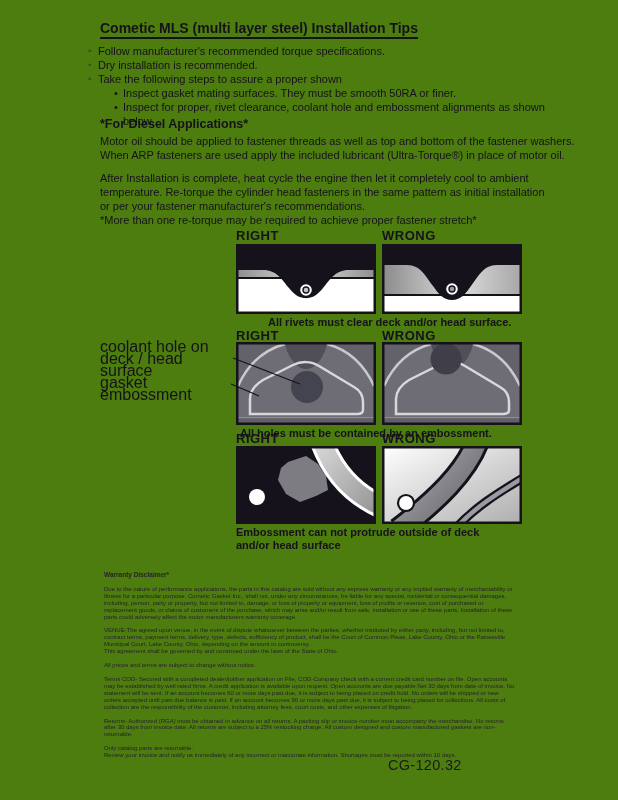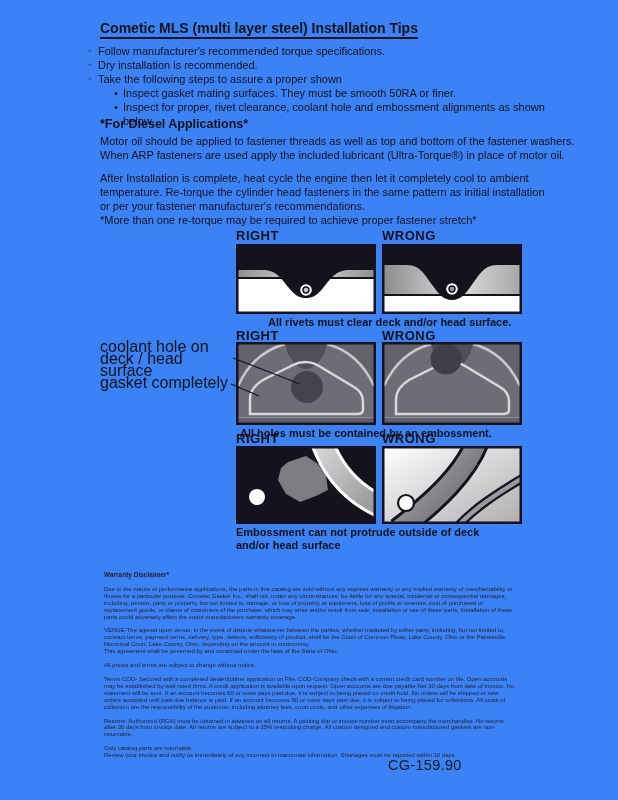--- a/index.html
+++ b/index.html
@@ -1,17 +1,17 @@
 <!DOCTYPE html>
 <html><head>
 <meta charset="utf-8">
 <style>
   html,body{margin:0;padding:0;background:#ffffff;}
   #page{
-    position:relative;width:618px;height:800px;background:#3b82f6;overflow:hidden;
+    position:relative;width:618px;height:800px;background:#4d7c0f;overflow:hidden;
     font-family:"Liberation Sans",sans-serif;color:#15121b;
   }
   .abs{position:absolute;}
   .pre{white-space:pre-line;}
   
   .doc-title{left:100px;top:20px;font-size:14px;font-weight:bold;
     border-bottom:2px solid #15121b;padding-bottom:1px;}
   
   .bullets{left:88px;top:44px;font-size:11px;line-height:14px;width:480px;}
   .b{position:relative;padding-left:10px;}
@@ -100,21 +100,21 @@
     </svg>
   </div>
 
   <div class="abs caption" style="left:236px;top:316px;margin-left:32px;">All rivets must clear deck and/or head surface.</div>
 
   <div class="abs dg-h" style="left:236px;top:328px;">RIGHT</div>
   <div class="abs dg-h" style="left:382px;top:328px;">WRONG</div>
 
   <div class="abs lbl pre" style="left:100px;top:341px;">coolant hole on
 deck / head surface</div>
-  <div class="abs lbl" style="left:100px;top:377px;">gasket completely</div>
+  <div class="abs lbl" style="left:100px;top:377px;">gasket embossment</div>
 
   <div class="abs panel" style="left:236px;top:342px;">
     <svg viewBox="0 0 140 83">
       <rect x="0" y="0" width="140" height="83" fill="#6e6d75"></rect>
       <path d="M2,44 C12,22 27,8 49,2 L2,2 Z" fill="#636169"></path>
       <path d="M138,44 C128,22 113,8 91,2 L138,2 Z" fill="#636169"></path>
       <path d="M49,2 L91,2 C88,16 79,27 70,27 C61,27 52,16 49,2 Z" fill="#504e57"></path>
       <path d="M2,44 C12,22 27,8 49,2" stroke="#c9c9cd" stroke-width="2.5" fill="none"></path>
       <path d="M138,44 C128,22 113,8 91,2" stroke="#c9c9cd" stroke-width="2.5" fill="none"></path>
       <path d="M14,72 V57 C14,49 19,43 27,38 L57,23 C65,19 75,19 83,24 L118,45 C125,49 127,54 127,60 V68 C127,71 125,72 121,72 Z" fill="none" stroke="#d8d8da" stroke-width="2.5"></path>
@@ -199,15 +199,15 @@
     <p class="pre">Due to the nature of performance applications, the parts in this catalog are sold without any express warranty or any implied warranty of merchantability or fitness for a particular purpose.  Cometic Gasket Inc., shall not, under any circumstances, be liable for any special, incidental or consequential damages, including, person, party or property, but not limited to, damage, or loss of property or equipment, loss of profits or revenue, cost of purchased or replacement goods, or claims of customers of the purchase, which may arise and/or result from sale, installation or use of these parts.  Installation of these parts could adversely affect the motor manufacturers warranty coverage.</p>
     <p class="pre">VENUE-The agreed upon venue, in the event of dispute whatsoever between the parties, whether instituted by either party, including, but not limited to, contract terms, payment terms, delivery, type, defects, sufficiency of product, shall be the Court of Common Pleas, Lake County, Ohio or the Painesville Municipal Court, Lake County, Ohio, depending on the amount in controversy.
 This agreement shall be governed by and construed under the laws of the State of Ohio.</p>
     <p class="pre">All prices and terms are subject to change without notice.</p>
     <p class="pre">Terms COD- Secured with a completed dealer/jobber application on File, COD-Company check with a current credit card number on file.  Open accounts may be established by well rated firms.  A credit application is available upon request.  Open accounts are due payable Net 30 days from date of invoice.  No statement will be sent.  If an account becomes 60 or more days past due, it is subject to being placed on credit hold.  No orders will be shipped or new orders accepted until past due balance is paid.  If an account becomes 90 or more days past due, it is subject to being placed for collections.  All costs of collection are the responsibility of the customer, including attorney fees, court costs, and other expenses of litigation.</p>
     <p class="pre">Returns- Authorized (RGA) must be obtained in advance on all returns.  A packing slip or invoice number must accompany the merchandise.  No returns after 30 days from invoice date.  All returns are subject to a 25% restocking charge.  All custom designed and custom manufactured gaskets are non-returnable.</p>
     <p class="pre">Only catalog parts are returnable.
 Review your invoice and notify us immediately of any incorrect or inaccurate information.  Shortages must be reported within 10 days.</p>
   </div>
 
-  <div class="abs pagenum">CG-159.90</div>
+  <div class="abs pagenum">CG-120.32</div>
 
 </div>
 
 </body></html>

